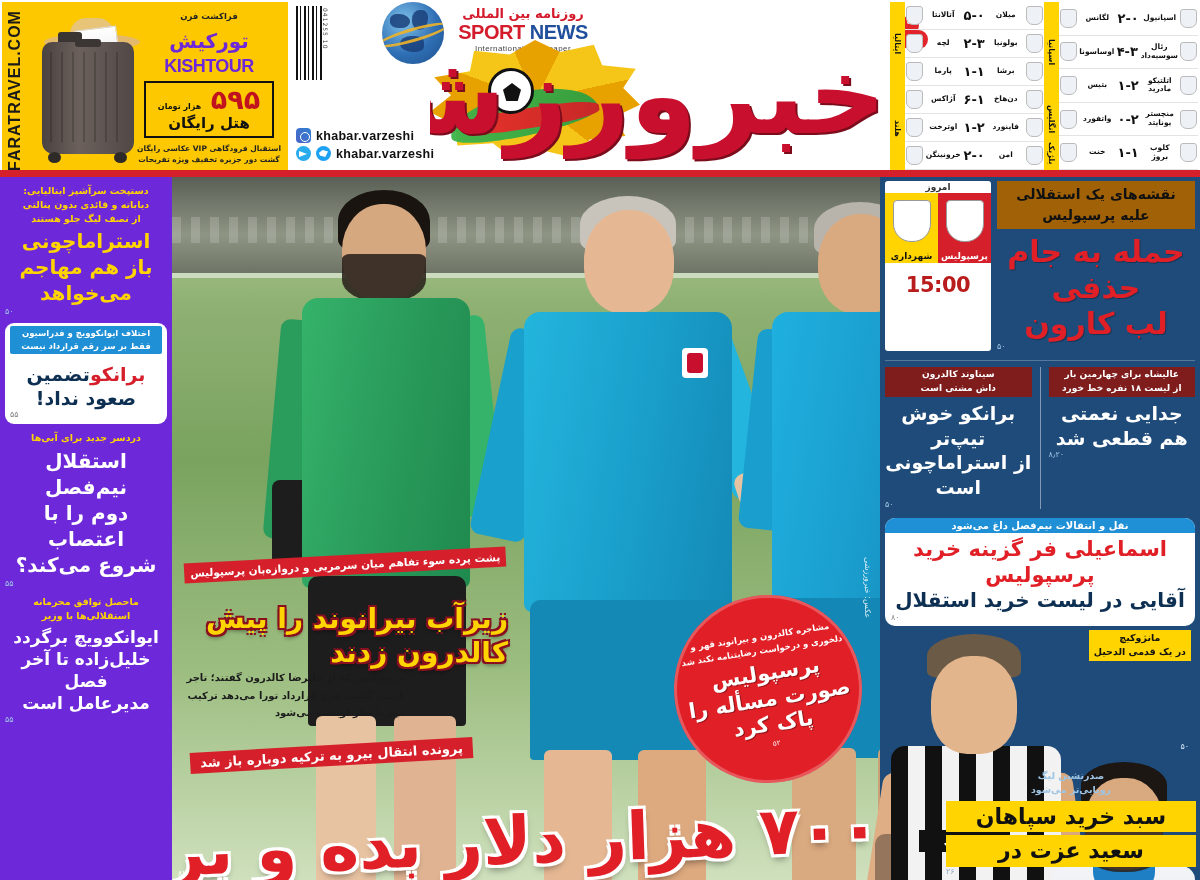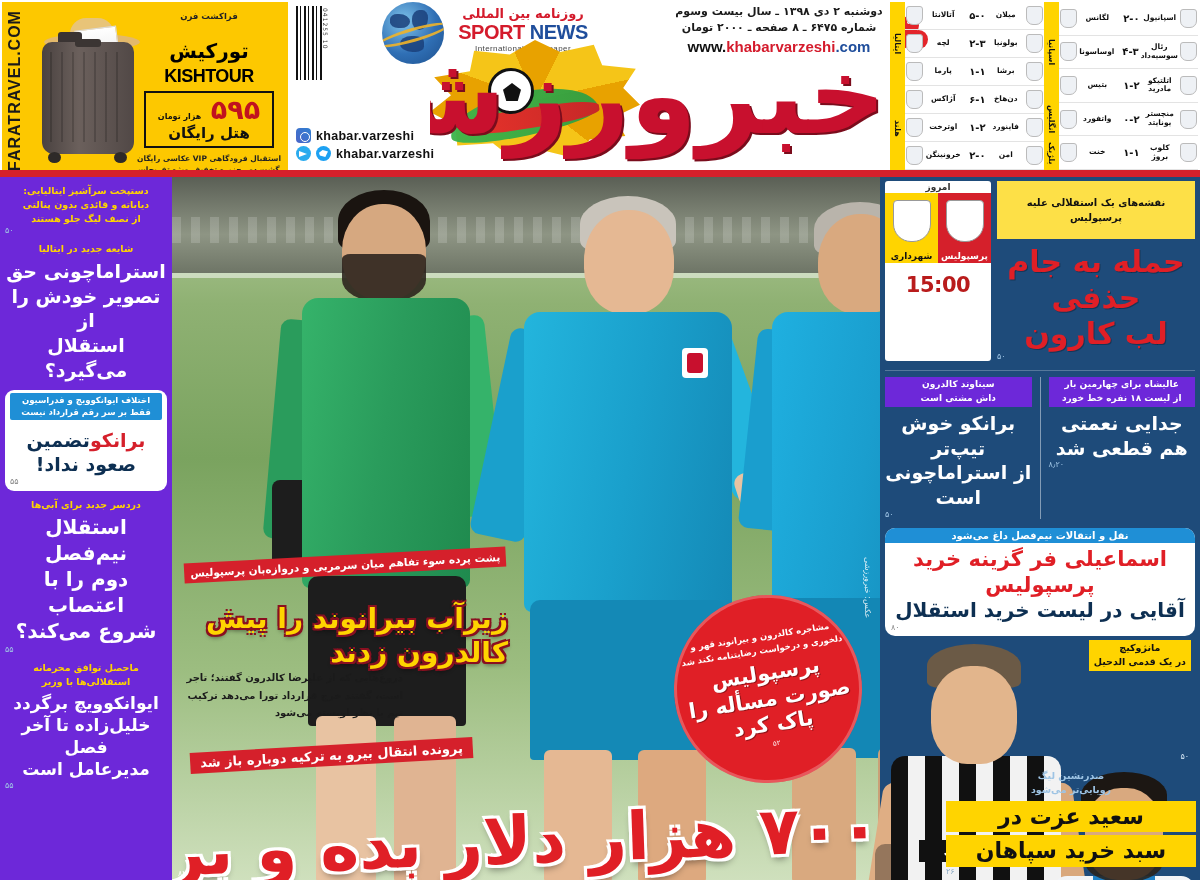--- a/index.html
+++ b/index.html
@@ -32,21 +32,21 @@
   .ad-wheels span{position:absolute;width:13px;height:11px;background:#2e2a28;border-radius:50%;}
   .ad-hat { position:absolute; left:42px; top:14px; width:96px; height:34px; }
   .ad-hat .brim{position:absolute;left:0;top:18px;width:96px;height:16px;background:#E3B96B;border-radius:50%;}
   .ad-hat .crown{position:absolute;left:26px;top:2px;width:44px;height:24px;background:#E8C478;border-radius:16px 16px 4px 4px;}
   .ad-hat .band{position:absolute;left:26px;top:17px;width:44px;height:6px;background:#8d6a3a;}
   .ad-papers{position:absolute;left:74px;top:26px;width:42px;height:30px;
              background:linear-gradient(180deg,#fff,#eee);transform:rotate(-7deg);border:1px solid #ddd;}
   .ad-tag{position:absolute;left:56px;top:30px;width:24px;height:30px;background:#3a3433;border-radius:3px;}
   .ad-right { position:absolute; right:6px; top:6px; width:146px; height:158px; text-align:center; }
   .ad-brandline{ font-size:8.5px; color:#222; font-weight:bold; margin-top:3px;}
-  .ad-kish { font-size:20px; font-weight:bold; color:#000000; margin-top:18px; letter-spacing:-.5px;}
+  .ad-kish { font-size:20px; font-weight:bold; color:#6d28d9; margin-top:8px; letter-spacing:-.5px;}
   .ad-kish .en{ font-family:"Liberation Sans",sans-serif; font-size:18px;}
   .ad-box { margin:4px auto 0; width:130px; border:2px solid #111; padding:3px 0 4px; }
   .ad-price { font-size:27px; font-weight:bold; color:#c1121f; line-height:1; letter-spacing:-1px;}
   .ad-price .unit{font-size:8px;color:#111;}
   .ad-free { font-size:15px; font-weight:bold; color:#111; margin-top:1px;}
   .ad-feats { font-size:7.5px; color:#222; line-height:1.5; margin-top:5px; font-weight:bold;}
   .ad-phone { font-size:13px; font-weight:bold; color:#111; margin-top:3px; letter-spacing:-.5px;}
 
   
   .barcode{ position:absolute; left:296px; top:6px; width:26px; height:74px;
@@ -122,21 +122,21 @@
   .res-league{ display:flex; flex-direction:row-reverse; flex:1; }
   .res-tab{ width:15px; background:#FFD400; color:#111; font-size:8px; font-weight:bold;
       display:flex; align-items:center; justify-content:center;
       writing-mode:vertical-rl; letter-spacing:0px; }
   .res-rows{ flex:1; display:flex; flex-direction:column; }
   .res-row{ flex:1; display:flex; flex-direction:row-reverse; align-items:center;
       border-bottom:1px solid #e3e3e3; padding:0 1px; gap:2px; }
   .crest{ width:17px; height:19px; flex:none; border-radius:3px 3px 7px 7px;
       border:1px solid #bbb; background:#eef1f5; }
   .res-team{ font-size:7.5px; color:#111; font-weight:bold; line-height:1.15; flex:1; text-align:center;}
-  .res-score{ font-size:10px; color:#111; font-weight:bold; width:22px; text-align:right; flex:none;}
+  .res-score{ font-size:13px; color:#111; font-weight:bold; width:22px; text-align:left; flex:none;}
 
   
   .redbar{ position:absolute; top:170px; left:0; width:1200px; height:7px; background:#d5202b; }
 
   
   .leftcol{ position:absolute; top:177px; left:0; width:172px; height:860px; background:#6d28d9; padding:7px 5px;}
   .lc-block{ margin-bottom:7px; }
   .lc-kicker{ color:#FFD400; font-size:9.5px; font-weight:bold; line-height:1.45; text-align:center; }
   .lc-head{ color:#fff; font-size:20px; font-weight:bold; line-height:1.3; text-align:center; margin-top:3px; letter-spacing:-.5px;}
   .lc-head.yellow{ color:#FFD400; }
@@ -239,31 +239,31 @@
   .mb-t.home{ background:#FFD400; }
   .mb-t.away{ background:#d5202b; }
   .mb-logo{ width:38px; height:42px; border-radius:4px 4px 18px 18px; background:#fff; border:1px solid #999;
       display:flex; align-items:center; justify-content:center; font-size:8px; color:#333;}
   .mb-names{ display:flex; flex-direction:row-reverse; }
   .mb-n{ flex:1; font-size:9px; font-weight:bold; padding:2px 0; }
   .mb-n.home{ background:#FFD400; color:#111; }
   .mb-n.away{ background:#d5202b; color:#fff; }
   .mb-time{ font-size:21px; font-weight:bold; color:#b91c1c; padding:10px 0 3px; letter-spacing:-.5px;}
   .rc-lead{ flex:1; }
-  .rc-kicker{ background:#fde047; color:#111; font-size:10px; font-weight:bold; text-align:center;
-      line-height:1.5; padding:14px 3px; }
+  .rc-kicker{ background:#a16207; color:#111; font-size:14px; font-weight:bold; text-align:center;
+      line-height:1.5; padding:3px 3px; }
   .rc-head{ color:#e01f26; font-size:30px; font-weight:bold; text-align:center; line-height:1.2;
       margin-top:5px; letter-spacing:-1px; text-shadow:1px 1px 0 rgba(0,0,0,.28);}
   .rc-pg{ color:#9ec4e4; font-size:8px; text-align:left; }
 
   .rc-two{ display:flex; flex-direction:row-reverse; gap:8px; margin-top:9px;
       border-top:1px solid rgba(255,255,255,.25); padding-top:6px;}
   .rc-two > div{ flex:1; }
   .rc-two .sep{ flex:none; width:1px; background:rgba(255,255,255,.45); }
-  .rc2-kicker{ background:#6d28d9; color:#fff; font-size:9px; font-weight:bold; text-align:center;
+  .rc2-kicker{ background:#7f1d1d; color:#fff; font-size:9px; font-weight:bold; text-align:center;
       line-height:1.55; padding:1px 3px;}
   .rc2-head{ color:#fff; font-size:19px; font-weight:bold; text-align:center; line-height:1.3; margin-top:4px;}
 
   .rc-card{ background:#fff; border-radius:10px; margin-top:9px; padding:0 0 4px; overflow:hidden;}
   .rc-card-kicker{ background:#1f8fd6; color:#fff; font-size:10px; font-weight:bold; text-align:center; padding:2px 4px;}
   .rc-card-h1{ color:#e01f26; font-size:21px; font-weight:bold; text-align:center; line-height:1.25; margin-top:3px;}
   .rc-card-h2{ color:#0d2f52; font-size:20px; font-weight:bold; text-align:center; line-height:1.25;}
   .rc-card-pg{ color:#888; font-size:8px; text-align:left; padding-left:6px;}
 
   .rc-photo{ position:relative; margin-top:8px; height:400px; }
@@ -353,27 +353,20 @@
 
     <div class="sportnews">
       <div class="sn-fa">روزنامه بین المللی</div>
       <div class="sn-en">
         <span class="s">SPORT</span>
         <span class="n">NEWS</span>
       </div>
       <div class="sn-sub">International Newspaper</div>
     </div>
 
-    <div class="mast-info">
-      <div class="mi-line">دوشنبه ۲ دی ۱۳۹۸ ـ سال بیست وسوم</div>
-      <div class="mi-line">شماره ۶۴۷۵ ـ ۸ صفحه ـ ۲۰۰۰ تومان</div>
-      <div class="mi-web">
-        <span class="w">www.</span><span class="a">khabarvarzeshi</span><span class="b">.com</span>
-      </div>
-    </div>
 
     <div class="cherry">
       <span class="a"></span>
         <span class="b"></span>
         <span class="c"></span>
       <i style="left:15px;top:4px;"></i>
         <i style="left:5px;top:19px;"></i>
         <i style="left:25px;top:19px;"></i>
     </div>
 
@@ -508,29 +501,26 @@
   </div>
 
   <div class="redbar"></div>
 
   <div class="leftcol">
 
     <div class="lc-block">
       <div class="lc-kicker" style="white-space:pre-line;">دستپخت سرآشپز ایتالیایی:
 دیاباته و قائدی بدون پنالتی
 از نصف لیگ جلو هستند</div>
+      <div class="lc-head yellow" style="white-space:pre-line;">استراماچونی
+باز هم مهاجم
+می‌خواهد</div>
       <div class="lc-pg">۵۰</div>
     </div>
 
-    <div class="lc-block">
-      <div class="lc-kicker" style="white-space:pre-line;">شایعه جدید در ایتالیا</div>
-      <div class="lc-head" style="white-space:pre-line;font-size:19px;">استراماچونی حق
-تصویر خودش را از
-استقلال می‌گیرد؟</div>
-    </div>
 
     <div class="lc-card">
       <div class="lc-card-kicker" style="white-space:pre-line;">اختلاف ایوانکوویچ و فدراسیون
 فقط بر سر رقم قرارداد نیست</div>
       <div class="lc-card-head">
         <span class="red">برانکو</span><span>تضمین صعود نداد!</span>
       </div>
       <div class="lc-card-pg">۵۵</div>
     </div>
 
@@ -690,18 +680,18 @@
           <div class="gh-beard"></div>
       </div>
       <div class="rc-ph-kicker" style="white-space:pre-line;">مانژوکیچ
 در یک قدمی الدحیل</div>
       <div class="rc-ph-pg">۵۰</div>
     </div>
 
     <div class="rc-bottom">
       <div class="rc-b-kicker" style="white-space:pre-line;">صدرنشین لیگ
 رویایی‌تر می‌شود</div>
+      <span class="rc-b-head">سبد خرید سپاهان</span>
       <span class="rc-b-head">سعید عزت در</span>
-      <span class="rc-b-head">سبد خرید سپاهان</span>
       <div class="rc-b-pg">۲۶</div>
     </div>
   </div>
 </div>
 
 </body></html>

